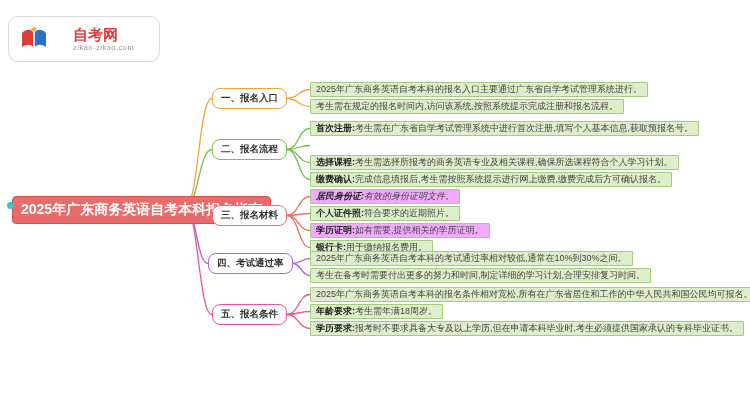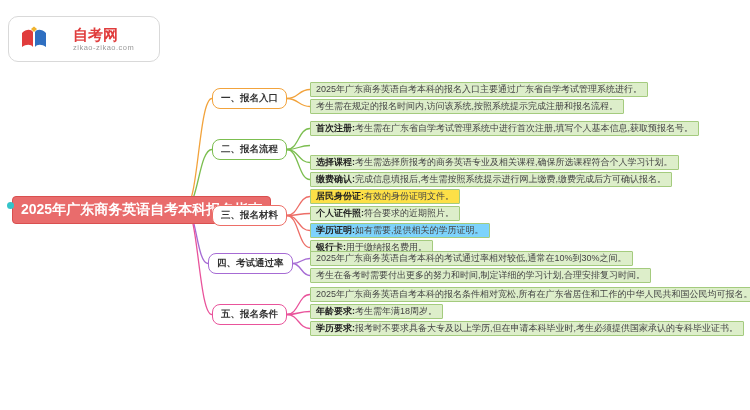--- a/index.html
+++ b/index.html
@@ -94,23 +94,23 @@
   <div class="branch" style="top: 253px; left: 208px; border-color: rgb(166, 107, 212);"><span>四、考试通过率</span></div>
   <div class="branch" style="top: 304px; border-color: rgb(233, 83, 155);"><span>五、报名条件</span></div>
 
   <div class="item" style="top: 82px; background: rgb(221, 238, 202); border-color: rgb(164, 203, 126);"><b></b><span>2025年广东商务英语自考本科的报名入口主要通过广东省自学考试管理系统进行。</span></div>
   <div class="item" style="top: 99px; background: rgb(221, 238, 202); border-color: rgb(164, 203, 126);"><b></b><span>考生需在规定的报名时间内,访问该系统,按照系统提示完成注册和报名流程。</span></div>
 
   <div class="item" style="top: 121px; background: rgb(221, 238, 202); border-color: rgb(164, 203, 126);"><b>首次注册:</b><span>考生需在广东省自学考试管理系统中进行首次注册,填写个人基本信息,获取预报名号。</span></div>
   <div class="item" style="top: 155px; background: rgb(221, 238, 202); border-color: rgb(164, 203, 126);"><b>选择课程:</b><span>考生需选择所报考的商务英语专业及相关课程,确保所选课程符合个人学习计划。</span></div>
   <div class="item" style="top: 172px; background: rgb(221, 238, 202); border-color: rgb(164, 203, 126);"><b>缴费确认:</b><span>完成信息填报后,考生需按照系统提示进行网上缴费,缴费完成后方可确认报名。</span></div>
 
-  <div class="item" style="top: 189px; background: #fde047; border-color: rgb(164, 203, 126);"><b>居民身份证:</b><span>有效的身份证明文件。</span></div>
+  <div class="item" style="top: 189px; background: #f0abfc; border-color: rgb(164, 203, 126); font-style: italic;"><b>居民身份证:</b><span>有效的身份证明文件。</span></div>
   <div class="item" style="top: 206px; background: rgb(221, 238, 202); border-color: rgb(164, 203, 126);"><b>个人证件照:</b><span>符合要求的近期照片。</span></div>
-  <div class="item" style="top: 223px; background: #7dd3fc; border-color: rgb(164, 203, 126);"><b>学历证明:</b><span>如有需要,提供相关的学历证明。</span></div>
+  <div class="item" style="top: 223px; background: #f0abfc; border-color: rgb(164, 203, 126);"><b>学历证明:</b><span>如有需要,提供相关的学历证明。</span></div>
   <div class="item" style="top: 240px; background: rgb(221, 238, 202); border-color: rgb(164, 203, 126);"><b>银行卡:</b><span>用于缴纳报名费用。</span></div>
 
   <div class="item" style="top: 251px; background: rgb(221, 238, 202); border-color: rgb(164, 203, 126);"><b></b><span>2025年广东商务英语自考本科的考试通过率相对较低,通常在10%到30%之间。</span></div>
   <div class="item" style="top: 268px; background: rgb(221, 238, 202); border-color: rgb(164, 203, 126);"><b></b><span>考生在备考时需要付出更多的努力和时间,制定详细的学习计划,合理安排复习时间。</span></div>
 
   <div class="item" style="top: 287px; background: rgb(221, 238, 202); border-color: rgb(164, 203, 126);"><b></b><span>2025年广东商务英语自考本科的报名条件相对宽松,所有在广东省居住和工作的中华人民共和国公民均可报名。</span></div>
   <div class="item" style="top: 304px; background: rgb(221, 238, 202); border-color: rgb(164, 203, 126);"><b>年龄要求:</b><span>考生需年满18周岁。</span></div>
   <div class="item" style="top: 321px; background: rgb(221, 238, 202); border-color: rgb(164, 203, 126);"><b>学历要求:</b><span>报考时不要求具备大专及以上学历,但在申请本科毕业时,考生必须提供国家承认的专科毕业证书。</span></div>
 
 </div>

